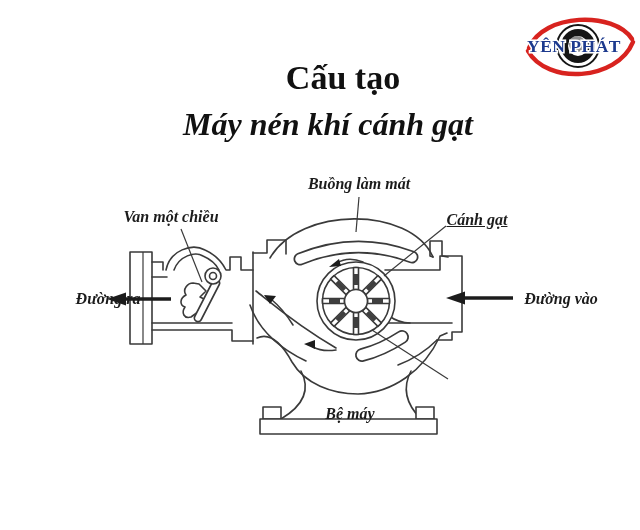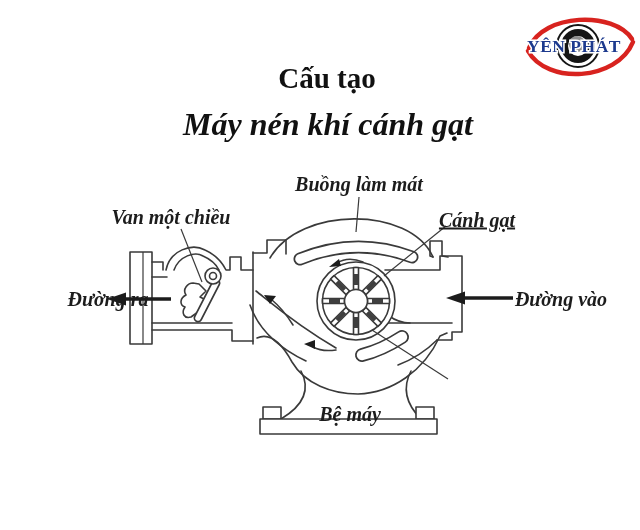--- a/index.html
+++ b/index.html
@@ -1,23 +1,23 @@
 <!DOCTYPE html>
 <html><head>
 <meta charset="utf-8">
 <style>
   html,body{margin:0;padding:0;background:#fff;}
   #stage{position:relative;width:640px;height:530px;background:#ffffff;overflow:hidden;
          font-family:"Liberation Serif",serif;}
   .title-line{position:absolute;transform:translate(-50%,-50%);white-space:nowrap;
               font-weight:bold;color:#111;}
-  #title1{left:327px;top:78px;font-size:29px;}
+  #title1{left:343px;top:78px;font-size:34px;}
   #title2{left:328px;top:124px;font-size:32px;font-style:italic;}
   .lbl{position:absolute;transform:translate(-50%,-50%);white-space:nowrap;
-       font-weight:bold;font-style:italic;font-size:20px;color:#1c1c1c;text-align:right;}
+       font-weight:bold;font-style:italic;font-size:16px;color:#1c1c1c;text-align:right;}
   #lbl-cooling{left:359px;top:184px;}
   #lbl-valve{left:171px;top:217px;}
   #lbl-vane{left:477px;top:220px;text-decoration:underline;}
   #lbl-outlet{left:64px;top:299px;margin-left:44px;}
   #lbl-inlet{left:561px;top:299px;}
   #lbl-rotor{left:495px;top:386px;}
   #lbl-base{left:350px;top:414px;}
   svg{position:absolute;left:0;top:0;}
   .ln{fill:none;stroke:#3a3a3a;stroke-width:1.6;stroke-linecap:round;stroke-linejoin:round;}
   .fw{fill:#ffffff;stroke:#3a3a3a;stroke-width:1.6;stroke-linejoin:round;}

